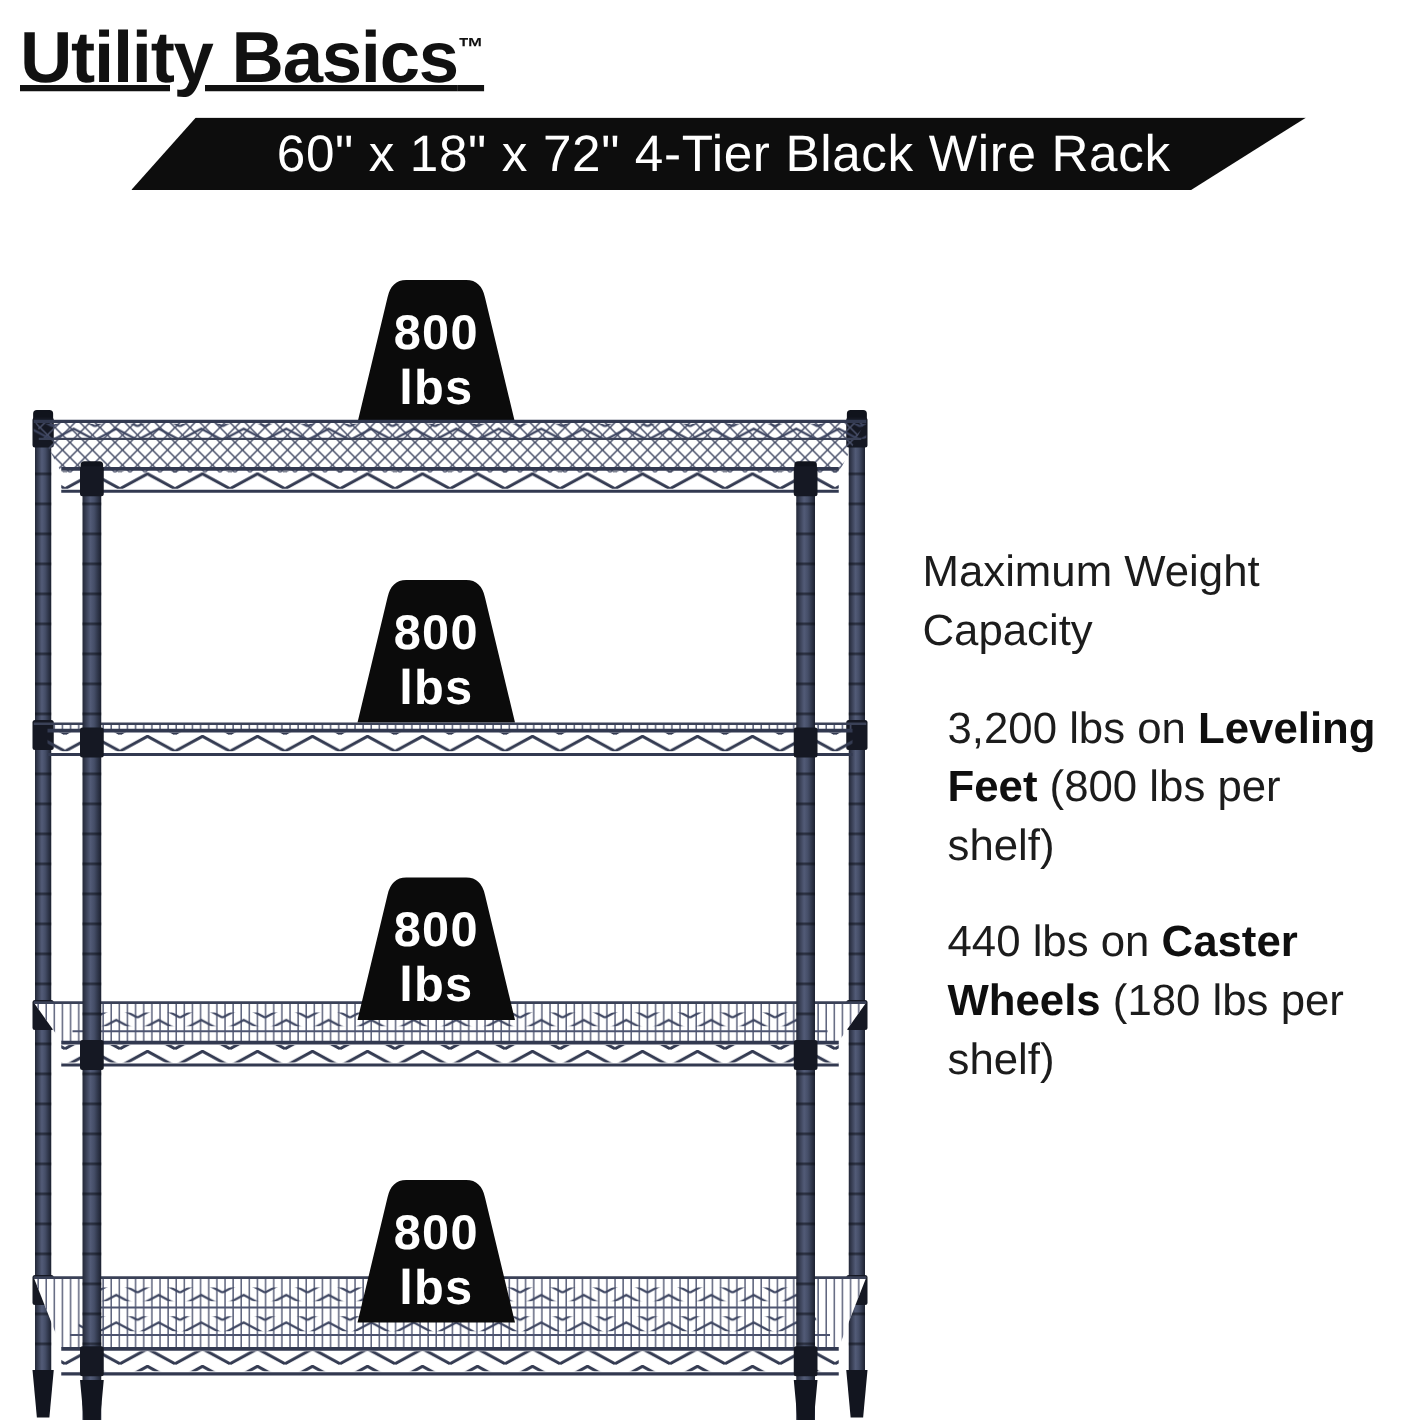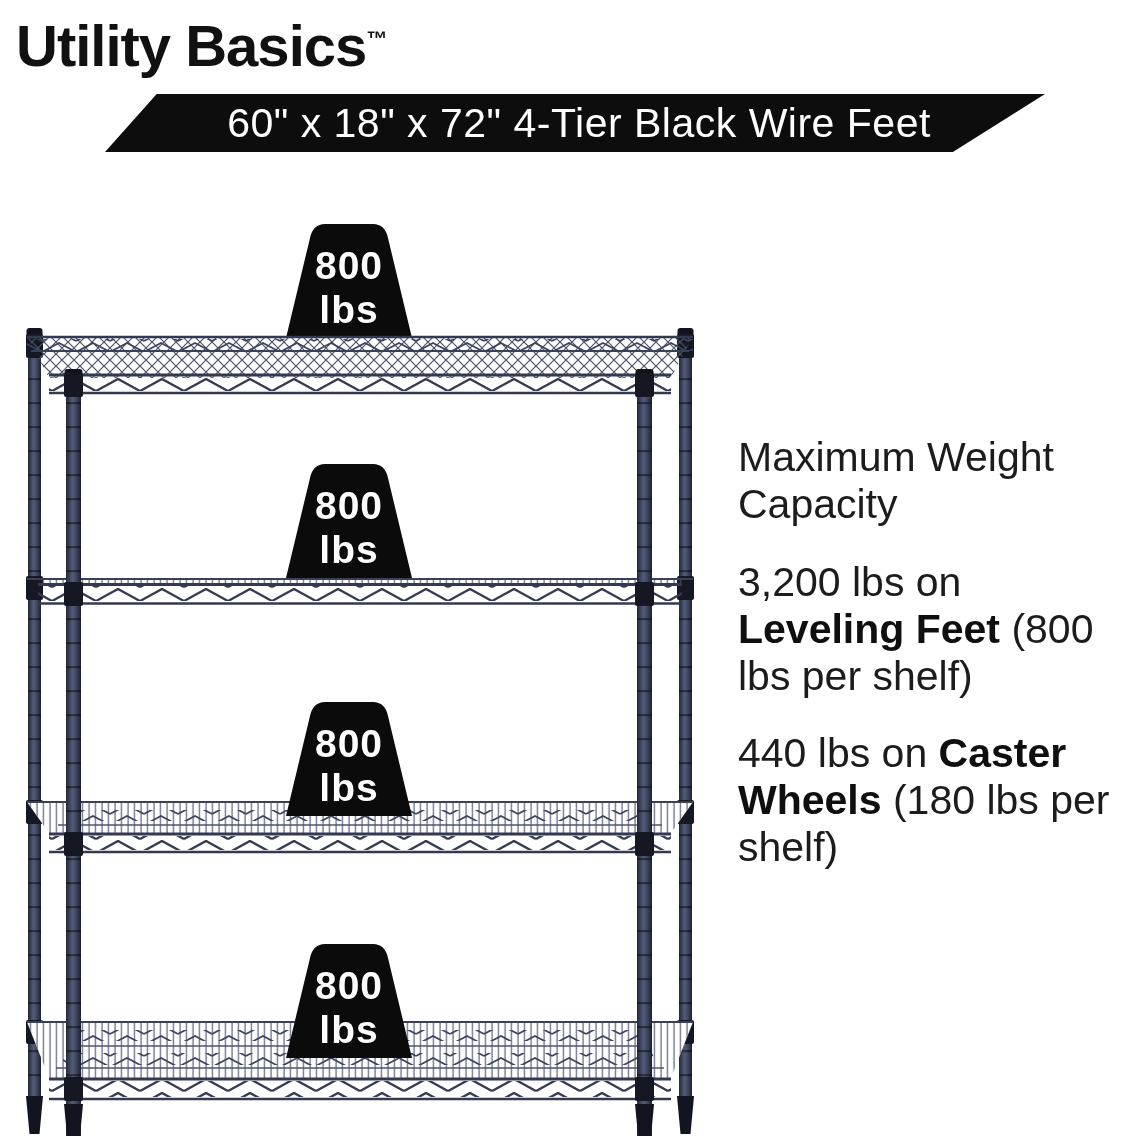--- a/index.html
+++ b/index.html
@@ -8,61 +8,61 @@
     position:relative;
     background:#ffffff;
     font-family:"Liberation Sans", sans-serif;
     overflow:hidden;
     color:#1e1e1e;
   }
   
   .logo {
     position:absolute; left:16px; top:2px;
     font-size:58px; font-weight:700; letter-spacing:-1px;
-    color:#111; line-height:74px; white-space:nowrap;
+    color:#111; line-height:74px; white-space:nowrap;text-decoration:underline;
   }
   .logo .tm { font-size:21px; font-weight:700; vertical-align:super; letter-spacing:0; }
   
   .banner {
     position:absolute; left:105px; top:94px; width:940px; height:58px;
     background:#0d0d0d;
     clip-path:polygon(5.5% 0, 100% 0, 90.2% 100%, 0 100%);
     display:flex; align-items:center; justify-content:center;
   }
   .banner-text {
     color:#fff; font-size:41px; font-weight:400; letter-spacing:0.5px;
     white-space:nowrap; transform:translateX(4px);
   }
   .banner-text b { font-weight:400; }
   
   .info {
     position:absolute; left:738px; top:434px; width:372px;
-    font-size:41px; line-height:47px; color:#1c1c1c;
+    font-size:35px; line-height:47px; color:#1c1c1c;
   }
   .info .heading { font-weight:400; margin-bottom:31px; }
-  .info p { margin-bottom:30px; font-weight:400; }
+  .info p { margin-bottom:30px; font-weight:400;margin-left:20px; }
   .info b { font-weight:700; color:#0f0f0f; }
   
   .rack-wrap { position:absolute; left:8px; top:210px; width:700px; height:926px; }
   svg text.wt {
     font-family:"Liberation Sans", sans-serif;
     font-weight:700; font-size:39px; fill:#ffffff; letter-spacing:1px;
     text-anchor:middle;
   }
 </style>
 </head>
 <body>
 
 <div class="logo">
   <span>Utility Basics</span><span class="tm">™</span>
 </div>
 
 <div class="banner">
   <div class="banner-text">
-    <span>60" x 18" x 72" 4-Tier </span><b>Black</b><span> Wire Feet</span>
+    <span>60" x 18" x 72" 4-Tier </span><b>Black</b><span> Wire Rack</span>
   </div>
 </div>
 
 <div class="info">
   <div class="heading">Maximum Weight Capacity</div>
   <p><span>3,200 lbs on </span><b>Leveling Feet</b><span> (800 lbs per shelf)</span></p>
   <p><span>440 lbs on </span><b>Caster Wheels</b><span> (180 lbs per shelf)</span></p>
 </div>
 
 <div class="rack-wrap">

